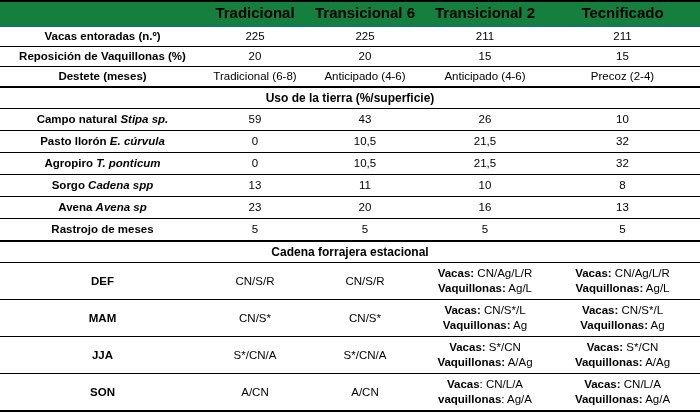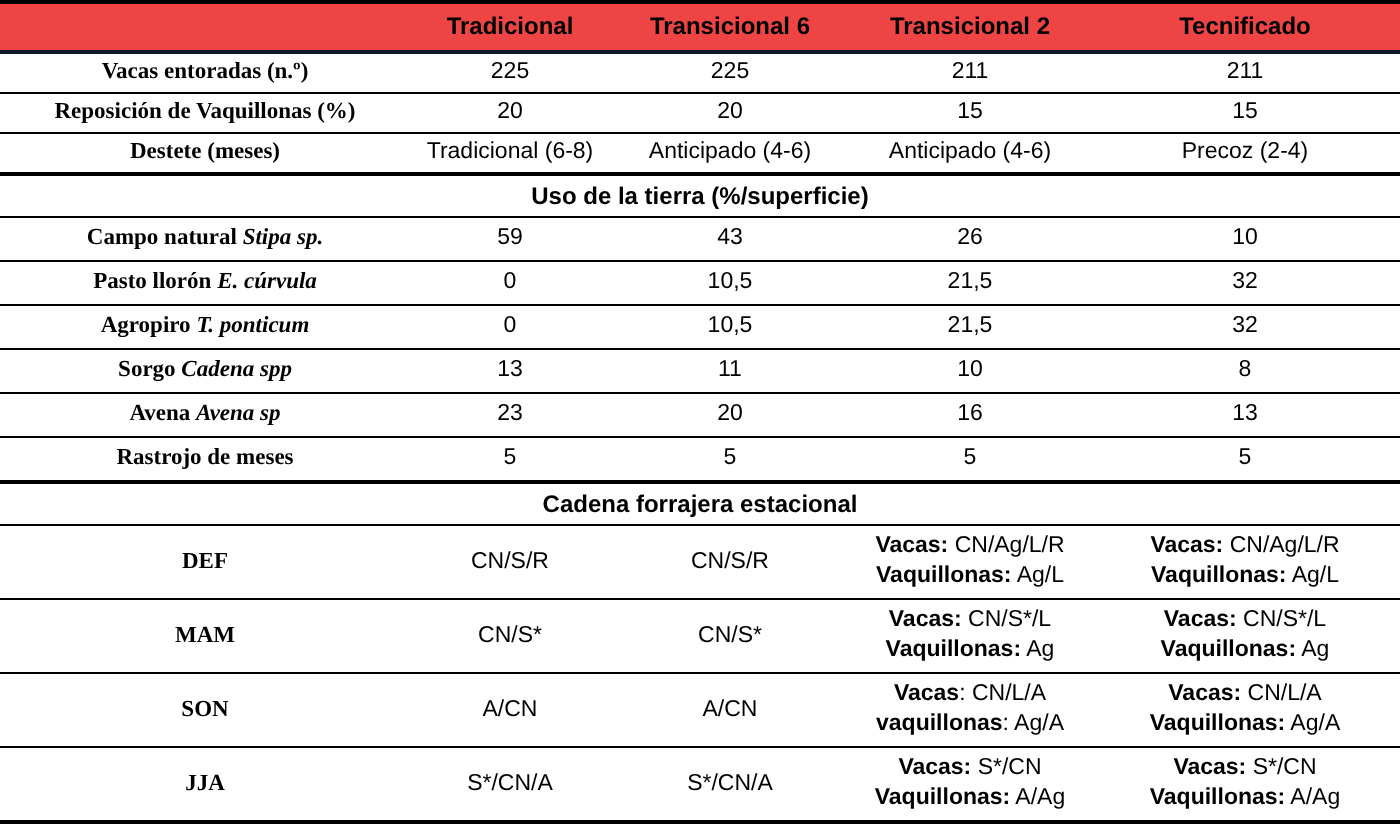--- a/index.html
+++ b/index.html
@@ -6,29 +6,29 @@
   body { width:700px; font-family:"Liberation Sans", sans-serif; color:#000; }
   table {
     width:700px; border-collapse:collapse; table-layout:fixed;
     border-top:2px solid #000; border-bottom:2px solid #000;
   }
   th, td {
     position:relative; padding:0 2px; text-align:center; vertical-align:middle;
     font-size:11.5px; line-height:1.25; color:#000; overflow:hidden;
   }
   thead th {
-    background:#ef4444; height:23px; font-size:12px; font-weight:bold;
-    border-bottom:2px solid #0f172a;
+    background:#15803d; height:23px; font-size:15px; font-weight:bold;
+    border-bottom:2px solid #0f766e;
   }
   tbody td { border-top:1px solid #000; }
   tr.gen  td { height:19px; }
   tr.crop td { height:21px;text-align:center; }
   tr.sec  td { height:20px; border-top:2px solid #000; font-weight:bold; font-size:12px;margin-top:28px; }
   tr.forage td { height:36px; }
-  td.lbl { font-weight:bold;font-family:Liberation Serif, serif; }
+  td.lbl { font-weight:bold; }
   td.lbl i { font-style:italic; }
   .fl { line-height:15px; white-space:nowrap; }
   .fl b { font-weight:bold; }
   
   .v::before {
     content:""; position:absolute; left:-1px; top:-4px;
     width:1px; height:7px; background:#555; z-index:2;
   }
   tr.bottom td.v::after {
     content:""; position:absolute; left:-1px; bottom:-4px;
@@ -148,40 +148,40 @@
       <td class="v">CN/S*</td>
       <td class="v">
         <div class="fl"><b>Vacas:</b><span> CN/S*/L</span></div>
         <div class="fl"><b>Vaquillonas:</b><span> Ag</span></div>
       </td>
       <td class="v">
         <div class="fl"><b>Vacas:</b><span> CN/S*/L</span></div>
         <div class="fl"><b>Vaquillonas:</b><span> Ag</span></div>
       </td>
     </tr>
+    <tr class="forage">
+      <td class="lbl">JJA</td>
+      <td class="v">S*/CN/A</td>
+      <td class="v">S*/CN/A</td>
+      <td class="v">
+        <div class="fl"><b>Vacas:</b><span> S*/CN</span></div>
+        <div class="fl"><b>Vaquillonas:</b><span> A/Ag</span></div>
+      </td>
+      <td class="v">
+        <div class="fl"><b>Vacas:</b><span> S*/CN</span></div>
+        <div class="fl"><b>Vaquillonas:</b><span> A/Ag</span></div>
+      </td>
+    </tr>
     <tr class="forage bottom">
       <td class="lbl">SON</td>
       <td class="v">A/CN</td>
       <td class="v">A/CN</td>
       <td class="v">
         <div class="fl"><b>Vacas</b><span>: CN/L/A</span></div>
         <div class="fl"><b>vaquillonas</b><span>: Ag/A</span></div>
       </td>
       <td class="v">
         <div class="fl"><b>Vacas:</b><span> CN/L/A</span></div>
         <div class="fl"><b>Vaquillonas:</b><span> Ag/A</span></div>
       </td>
     </tr>
-    <tr class="forage">
-      <td class="lbl">JJA</td>
-      <td class="v">S*/CN/A</td>
-      <td class="v">S*/CN/A</td>
-      <td class="v">
-        <div class="fl"><b>Vacas:</b><span> S*/CN</span></div>
-        <div class="fl"><b>Vaquillonas:</b><span> A/Ag</span></div>
-      </td>
-      <td class="v">
-        <div class="fl"><b>Vacas:</b><span> S*/CN</span></div>
-        <div class="fl"><b>Vaquillonas:</b><span> A/Ag</span></div>
-      </td>
-    </tr>
   </tbody>
 </table>
 
 </body></html>

